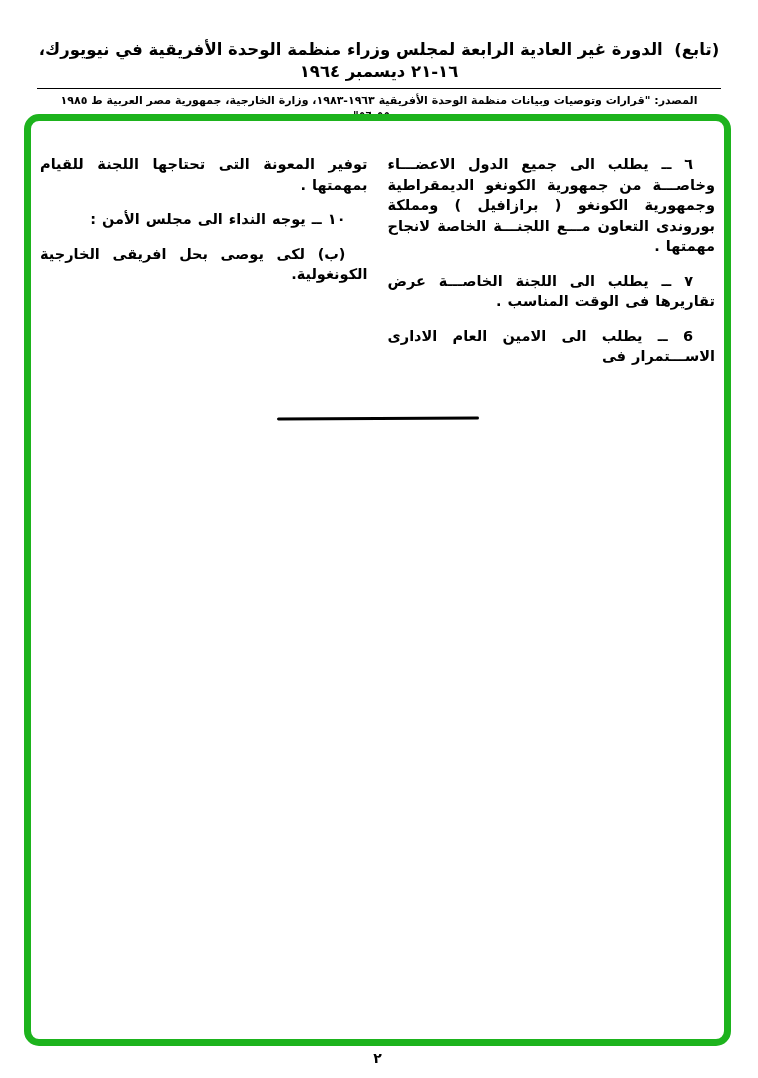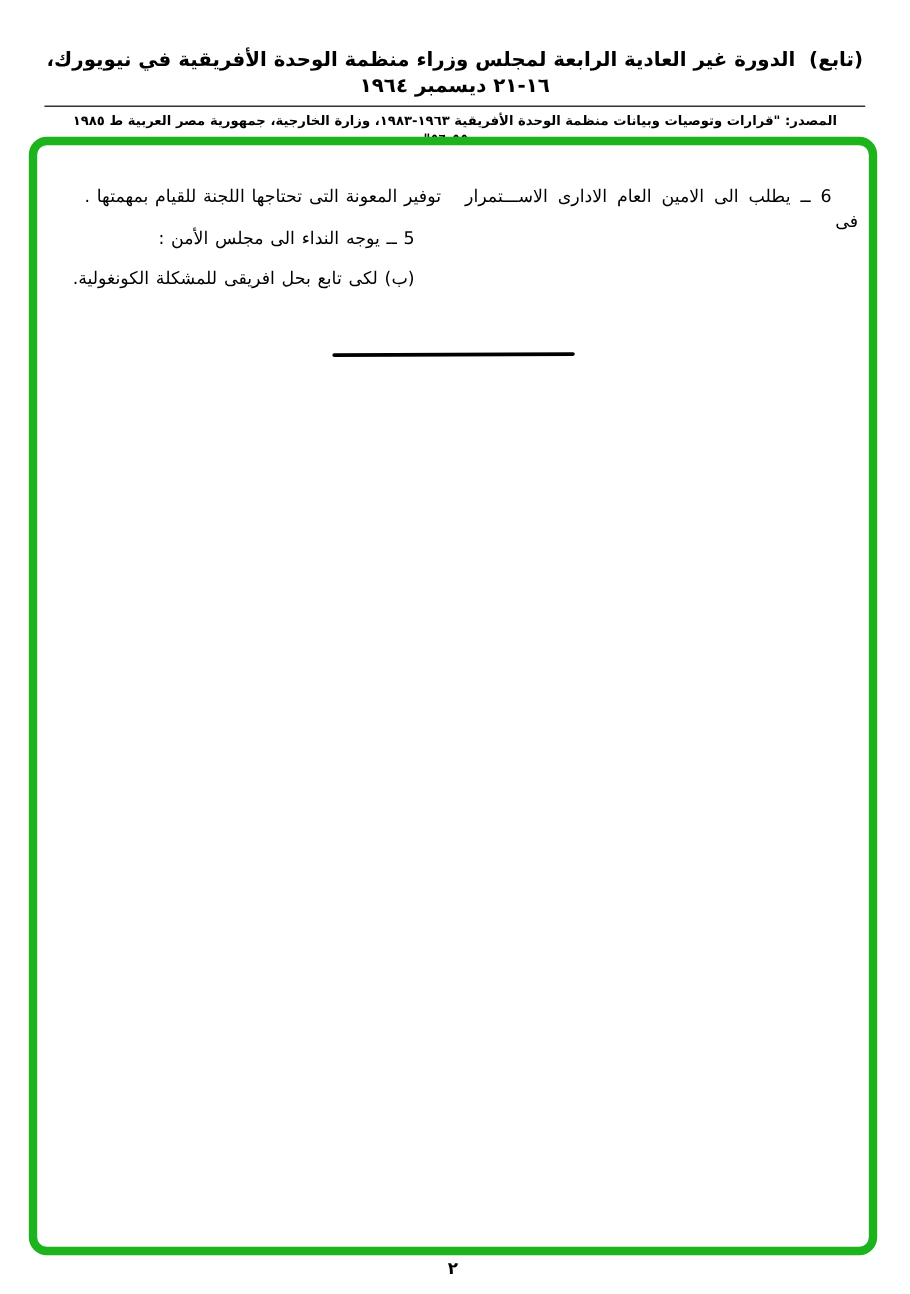--- a/index.html
+++ b/index.html
@@ -65,21 +65,21 @@
     padding: 33px 9px 0 9px;
   }
   .col {
     flex: 1 1 0;
     min-width: 0;
   }
   .col p {
     direction: rtl;
     text-align: justify;
     text-align-last: right;
-    font-weight: normal;
+    font-weight: bold;
     font-size: 14.5px;
     line-height: 20.5px;
     margin: 0 0 14px 0;
     text-indent: 22px;
     word-spacing: 1px;
   }
   .col p.no-indent {
     text-indent: 0;
   }
   
@@ -111,27 +111,29 @@
   <div class="header">
     <div class="doc-title" dir="rtl">(تابع)&nbsp; الدورة غير العادية الرابعة لمجلس وزراء منظمة الوحدة الأفريقية في نيويورك، ١٦-٢١ ديسمبر ١٩٦٤</div>
     <hr class="header-rule">
     <div class="doc-source" dir="rtl">المصدر: "قرارات وتوصيات وبيانات منظمة الوحدة الأفريقية ١٩٦٣-١٩٨٣، وزارة الخارجية، جمهورية مصر العربية ط ١٩٨٥ ص٥٥-٥٦"</div>
   </div>
 
   <div class="frame">
     <div class="columns">
 
       <div class="col" dir="rtl">
+        <p>٦ ــ يطلب الى جميع الدول الاعضـــاء وخاصـــة من جمهورية الكونغو الديمقراطية وجمهورية الكونغو ( برازافيل ) ومملكة بوروندى التعاون مـــع اللجنـــة الخاصة لانجاح مهمتها .</p>
+        <p>٧ ــ يطلب الى اللجنة الخاصـــة عرض تقاريرها فى الوقت المناسب .</p>
         <p>6 ــ يطلب الى الامين العام الادارى الاســـتمرار فى</p>
       </div>
 
       <div class="col" dir="rtl">
         <p class="no-indent">توفير المعونة التى تحتاجها اللجنة للقيام بمهمتها .</p>
-        <p>5 ــ يوجه النداء الى مجلس الأمن :</p>
-        <p>(ب) لكى تابع بحل افريقى للمشكلة الكونغولية.</p>
+        <p>١٠ ــ يوجه النداء الى مجلس الأمن :</p>
+        <p>(ب) لكى يوصى بحل افريقى الخارجية الكونغولية.</p>
       </div>
 
     </div>
 
     <div class="end-divider"></div>
   </div>
 
   <div class="page-number">٢</div>
 
 </div>

